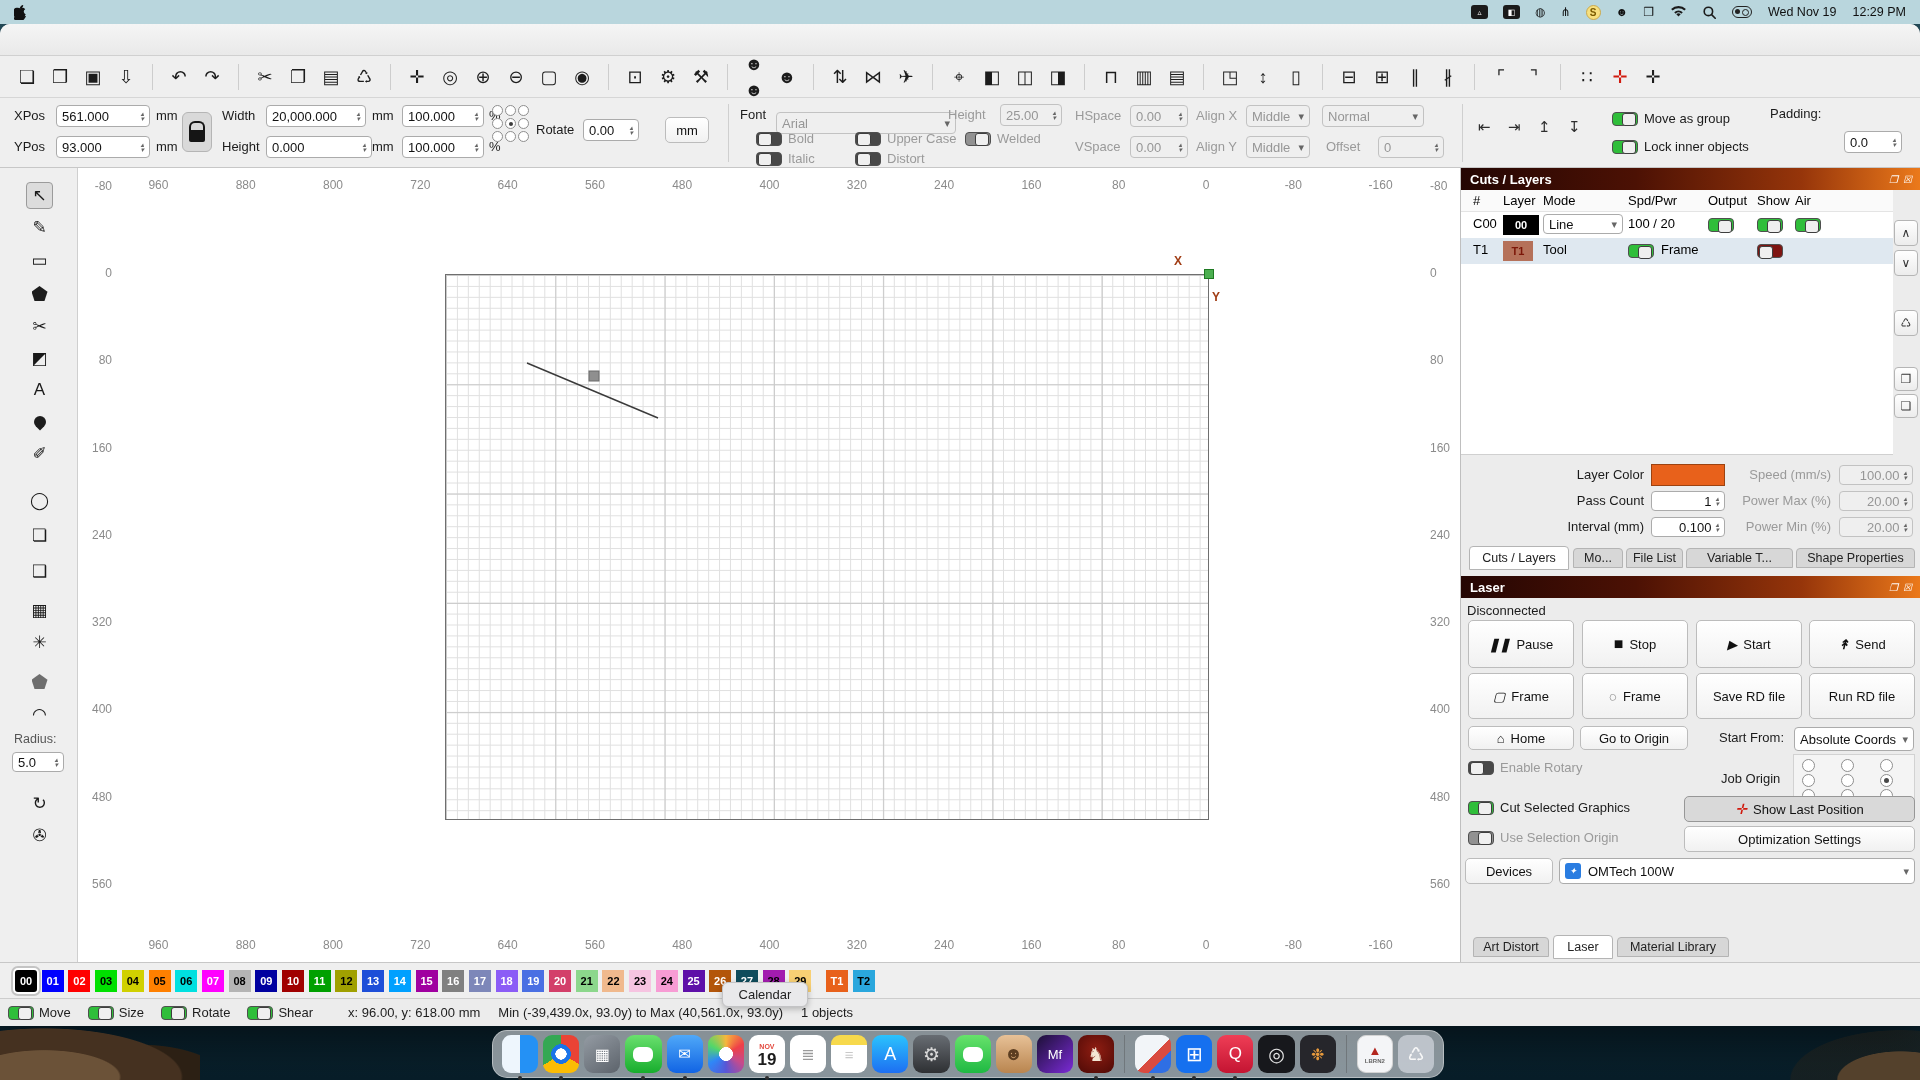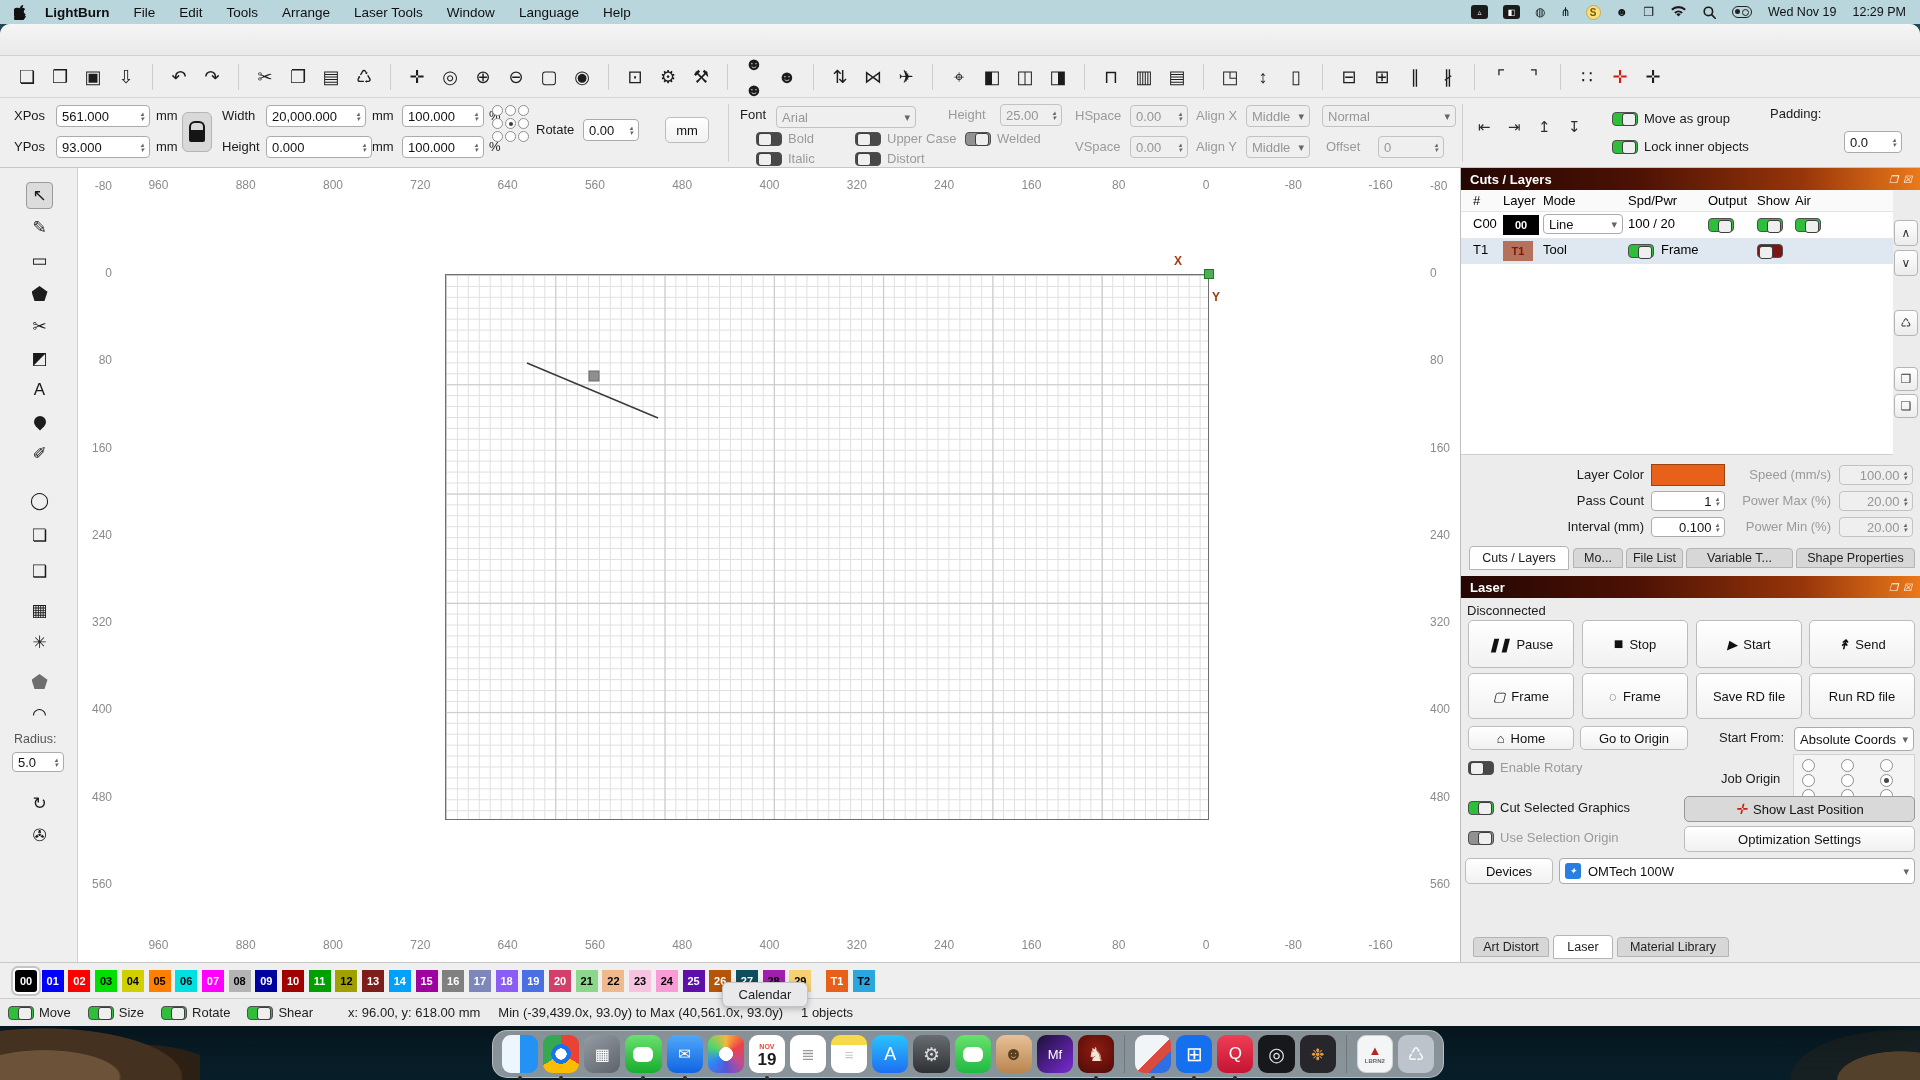--- a/index.html
+++ b/index.html
@@ -134,31 +134,20 @@
 <body>
 <div id="desktop">
 
 <div id="menubar">
   <span>
     <svg width="13" height="15" viewBox="0 0 13 15">
           <path fill="#111" d="M9.2 0c.1 1-.3 1.9-.9 2.6-.6.7-1.6 1.2-2.5 1.1-.1-.9.4-1.9 1-2.5C7.4.5 8.4.05 9.2 0zM12 11c-.4 1-.6 1.4-1.2 2.3-.8 1.2-1.9 2.6-3.2 2.6-1.2 0-1.6-.8-3.2-.8-1.6 0-2 .8-3.2.8C.8 15-.2 13.6-1 12.4"></path>
           <path fill="#111" d="M6.4 4.1c1 0 1.9.6 2.5.6.6 0 1.7-.7 2.9-.6.5 0 2 .2 2.9 1.6-2.4 1.5-2 4.6.5 5.6-.4 1-.6 1.5-1.1 2.3-.8 1.1-1.6 2.3-2.8 2.3-1.2 0-1.5-.7-3-.7s-1.9.7-3 .7C4 15.9 3.1 14.7 2.3 13.6.2 10.4.9 5.9 3.7 4.5c.9-.4 1.9-.4 2.7-.4z" transform="translate(-2 -1) scale(.9)"></path>
         </svg>
   </span>
-  <div id="menu-items">
-        <span class="mi b">LightBurn</span>
-        <span class="mi">File</span>
-        <span class="mi">Edit</span>
-        <span class="mi">Tools</span>
-        <span class="mi">Arrange</span>
-        <span class="mi">Laser Tools</span>
-        <span class="mi">Window</span>
-        <span class="mi">Language</span>
-        <span class="mi">Help</span>
-      </div>
   <div id="mb-right">
     <span id="mb-dyn" style="display:flex;align-items:center;gap:15px">
           <span class="si sib">▵</span>
           <span class="si sib">◧</span>
           <span class="si">◍</span>
           <span class="si">⋔</span>
           <span class="si sic">S</span>
           <span class="si">☻</span>
           <span class="si">❐</span>
         </span>
@@ -288,21 +277,21 @@
   <span class="fld" style="left:583px;top:21px;width:56px">
         <b>0.00</b>
         <i class="sp"></i>
       </span>
   <span class="btn" style="left:665px;top:19px;width:44px;height:26px">
         <b style="font-weight:400">mm</b>
       </span>
   <i class="vsep" style="left:728px"></i>
 
   <span class="lbl" style="left:740px;top:6px">Font</span>
-  <span class="fld dd dis" style="left:776px;top:8px;width:140px">
+  <span class="fld dd dis" style="left:776px;top:14px;width:180px">
         <b>Arial</b>
       </span>
   <span class="lbl g" style="left:948px;top:6px">Height</span>
   <span class="fld dis" style="left:1000px;top:6px;width:62px">
         <b>25.00</b>
         <i class="sp"></i>
       </span>
   <span class="tgrow" style="left:756px;top:33px">
         <i class="tg off"></i>
         <b class="gt">Bold</b>
@@ -335,21 +324,21 @@
         <i class="sp"></i>
       </span>
   <span class="lbl g" style="left:1196px;top:7px">Align X</span>
   <span class="fld dd dis" style="left:1246px;top:7px;width:64px">
         <b>Middle</b>
       </span>
   <span class="lbl g" style="left:1196px;top:38px">Align Y</span>
   <span class="fld dd dis" style="left:1246px;top:38px;width:64px">
         <b>Middle</b>
       </span>
-  <span class="fld dd dis" style="left:1322px;top:7px;width:134px">
+  <span class="fld dd dis" style="left:1322px;top:7px;width:102px">
         <b>Normal</b>
       </span>
   <span class="lbl g" style="left:1326px;top:38px">Offset</span>
   <span class="fld dis" style="left:1378px;top:38px;width:66px">
         <b>0</b>
         <i class="sp"></i>
       </span>
   <i class="vsep" style="left:1462px"></i>
 
   <span id="group-icons"><span class="gic" style="left: 1478px; top: 20px;">⇤</span><span class="gic" style="left: 1508px; top: 20px;">⇥</span><span class="gic" style="left: 1538px; top: 20px;">↥</span><span class="gic" style="left: 1568px; top: 20px;">↧</span></span>
@@ -638,21 +627,21 @@
         <span class="pchip" style="left: 95.1px; background: rgb(0, 224, 0); color: rgb(0, 0, 0);">03</span>
         <span class="pchip" style="left: 121.8px; background: rgb(208, 208, 0); color: rgb(0, 0, 0);">04</span>
         <span class="pchip" style="left: 148.5px; background: rgb(255, 128, 0); color: rgb(0, 0, 0);">05</span>
         <span class="pchip" style="left: 175.2px; background: rgb(0, 224, 224); color: rgb(0, 0, 0);">06</span>
         <span class="pchip" style="left: 201.9px; background: rgb(255, 0, 255); color: rgb(255, 255, 255);">07</span>
         <span class="pchip" style="left: 228.6px; background: rgb(180, 180, 180); color: rgb(0, 0, 0);">08</span>
         <span class="pchip" style="left: 255.3px; background: rgb(0, 0, 160); color: rgb(255, 255, 255);">09</span>
         <span class="pchip" style="left: 282px; background: rgb(160, 0, 0); color: rgb(255, 255, 255);">10</span>
         <span class="pchip" style="left: 308.7px; background: rgb(0, 160, 0); color: rgb(255, 255, 255);">11</span>
         <span class="pchip" style="left: 335.4px; background: rgb(160, 160, 0); color: rgb(0, 0, 0);">12</span>
-        <span class="pchip" style="left: 362.1px; background: #7f1d1d; color: rgb(255, 255, 255);">13</span>
+        <span class="pchip" style="left: 362.1px; background: #1d4ed8; color: rgb(255, 255, 255);">13</span>
         <span class="pchip" style="left: 388.8px; background: rgb(0, 160, 255); color: rgb(255, 255, 255);">14</span>
         <span class="pchip" style="left: 415.5px; background: rgb(160, 0, 160); color: rgb(255, 255, 255);">15</span>
         <span class="pchip" style="left: 442.2px; background: rgb(128, 128, 128); color: rgb(255, 255, 255);">16</span>
         <span class="pchip" style="left: 468.9px; background: rgb(125, 135, 185); color: rgb(255, 255, 255);">17</span>
         <span class="pchip" style="left: 495.6px; background: #8b5cf6; color: rgb(255, 255, 255);">18</span>
         <span class="pchip" style="left: 522.3px; background: rgb(74, 111, 227); color: rgb(255, 255, 255);">19</span>
         <span class="pchip" style="left: 549px; background: rgb(211, 63, 106); color: rgb(255, 255, 255);">20</span>
         <span class="pchip" style="left: 575.7px; background: rgb(140, 215, 140); color: rgb(0, 0, 0);">21</span>
         <span class="pchip" style="left: 602.4px; background: rgb(240, 185, 141); color: rgb(0, 0, 0);">22</span>
         <span class="pchip" style="left: 629.1px; background: rgb(246, 196, 225); color: rgb(0, 0, 0);">23</span>

